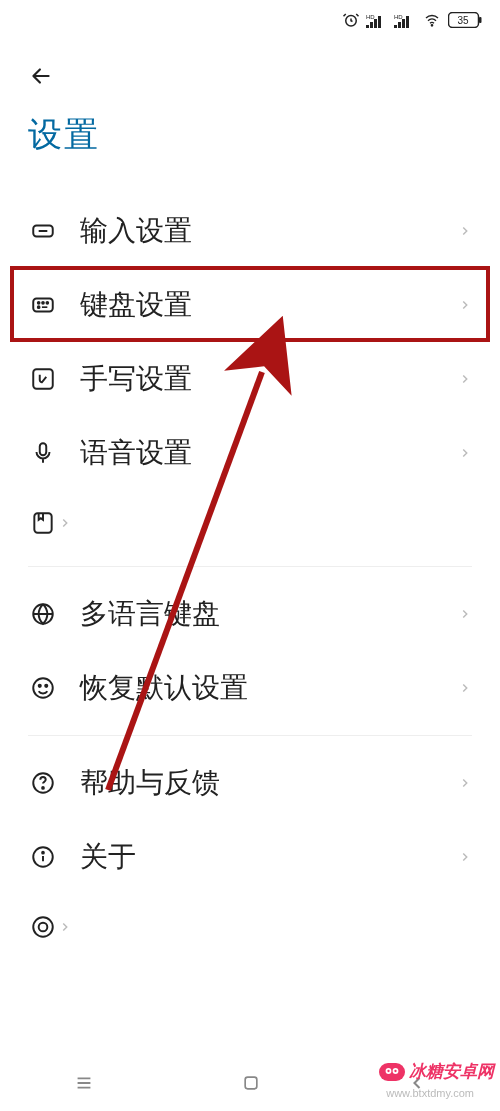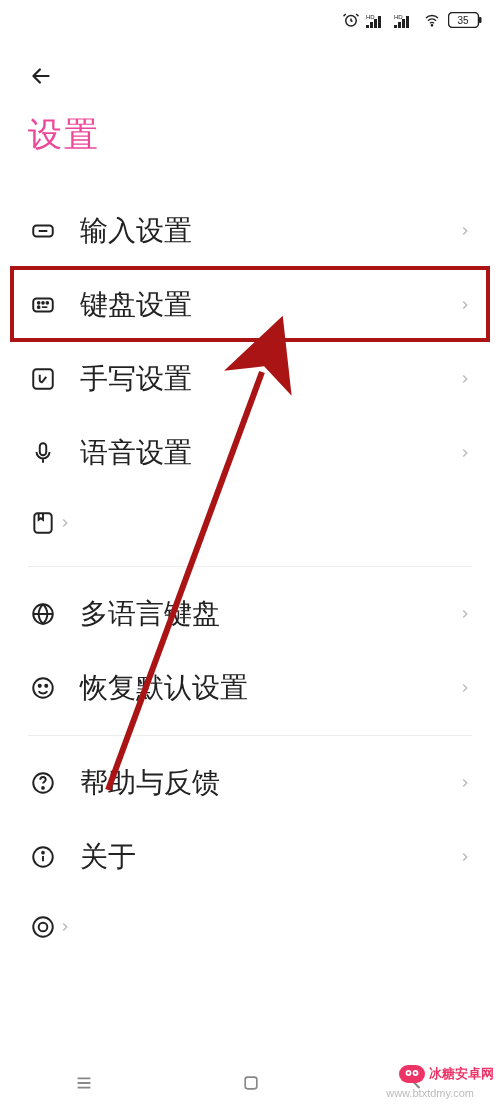--- a/index.html
+++ b/index.html
@@ -28,21 +28,21 @@
       width: 36px;
       height: 36px;
       display: flex;
       align-items: center;
       justify-content: flex-start;
       margin-bottom: 18px;
     }
     .page-title {
       font-size: 34px;
       font-weight: 400;
-      color: #ec4899;
+      color: #0369a1;
       letter-spacing: 2px;
     }
     .list { padding-top: 28px; }
     .group-divider {
       height: 1px;
       background: #eee;
       margin: 10px 28px;
     }
     .row {
       display: flex;
@@ -99,24 +99,25 @@
       align-items: center;
       color: #888;
     }
     .watermark {
       position: absolute;
       right: 6px;
       bottom: 28px;
       display: flex;
       align-items: center;
       gap: 4px;
-      font-size: 13px;
+      font-size: 17px;
       color: #ee3366;
       font-weight: 600;
       z-index: 10;
+      font-style: italic;
     }
     .watermark .bubble {
       background: #ee3366;
       color: #fff;
       border-radius: 12px;
       padding: 2px 6px;
       font-size: 12px;
     }
     .watermark-url {
       position: absolute;

